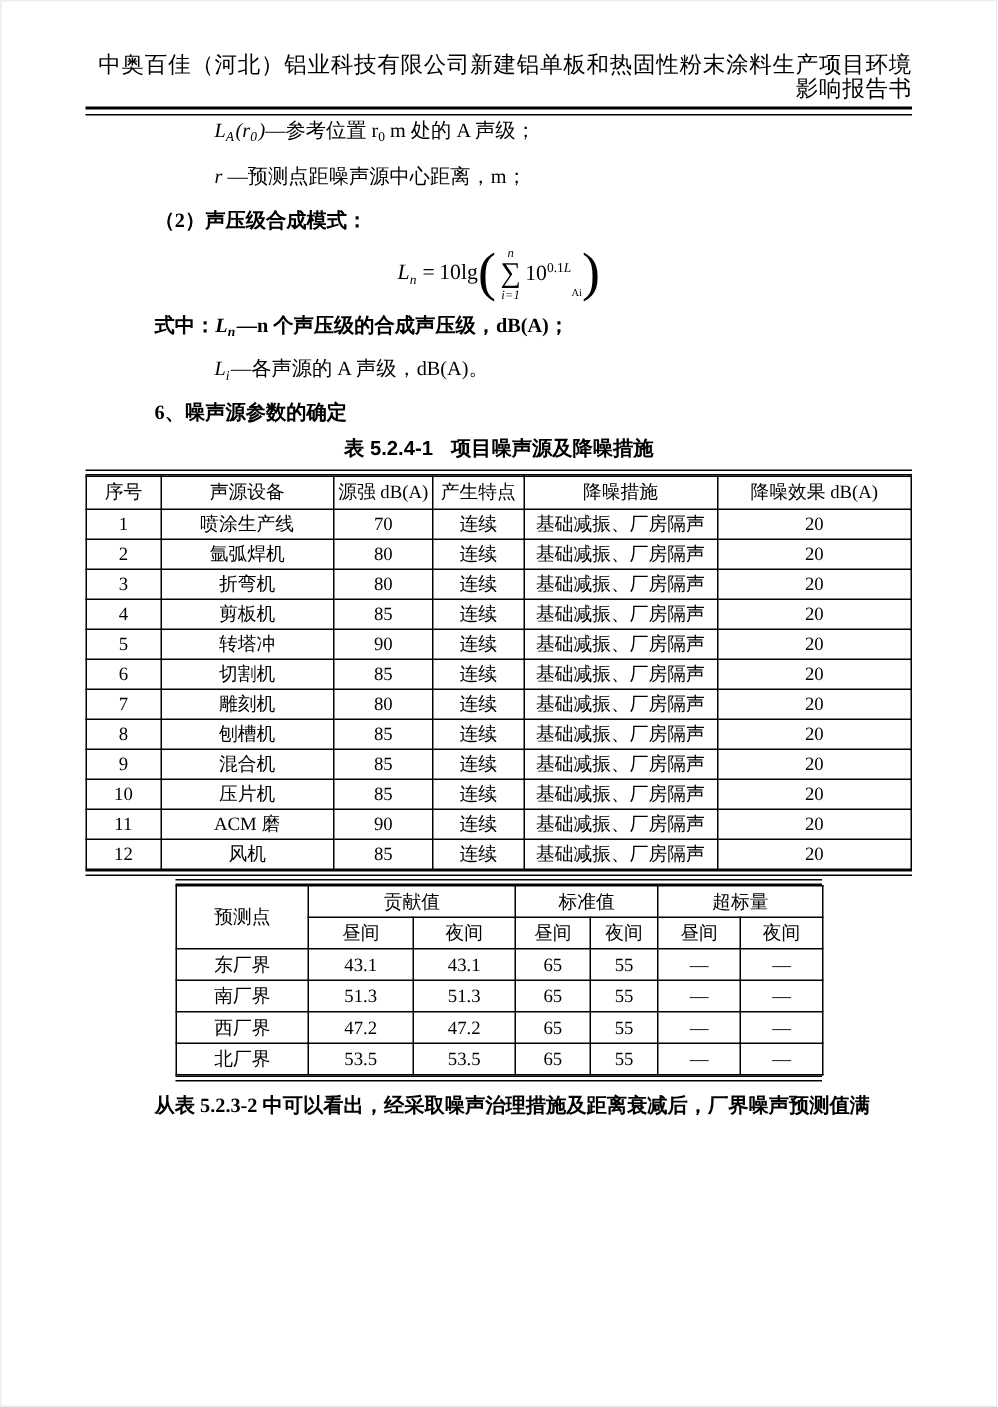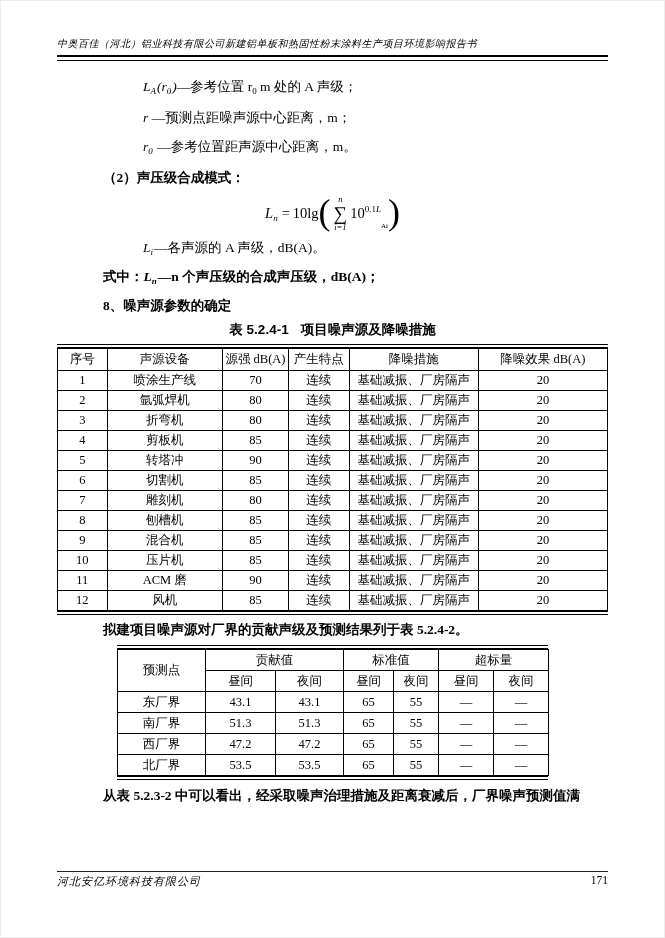--- a/index.html
+++ b/index.html
@@ -1,21 +1,21 @@
 <!DOCTYPE html>
 <html><head>
 <meta charset="utf-8">
 <style>
   html,body{margin:0;padding:0;background:#ffffff;}
   .page{position:relative;width:665px;height:938px;background:#fff;color:#000;
         font-family:"Liberation Serif",serif;overflow:hidden;box-shadow:inset 0 0 0 1px #ededed;}
 
   
   .pg-header{position:absolute;left:57px;right:57px;top:36px;}
-  .pg-header-text{text-align:left;font-size:10px;font-style:italic;letter-spacing:0.5px;line-height:16px;}
+  .pg-header-text{text-align:right;font-size:15px;letter-spacing:0.5px;line-height:16px;}
   .pg-header-rule{margin-top:3px;height:3px;border-top:2.5px solid #000;border-bottom:1.5px solid #000;}
 
   
   .main{position:absolute;left:57px;right:57px;top:72px;font-size:13.5px;}
   .def-line{line-height:29px;padding-left:86px;}
   .p29{line-height:29px;}
   .p27{line-height:27px;}
   .p26{line-height:26px;}
   .ind46{padding-left:46px;font-weight:bold;}
   .ind86{padding-left:86px;}
@@ -65,42 +65,41 @@
 
   <div class="pg-header">
     <div class="pg-header-text">中奥百佳（河北）铝业科技有限公司新建铝单板和热固性粉末涂料生产项目环境影响报告书</div>
     <div class="pg-header-rule"></div>
   </div>
 
   <div class="main">
 
     <div class="def-line"><span class="var">L</span><span class="varsub">A</span><span class="var">(r</span><span class="varsub">0</span><span class="var">)</span><span>—参考位置 r</span><span class="sub">0</span><span> m 处的 A 声级；</span></div>
     <div class="def-line"><span class="var">r</span><span> —预测点距噪声源中心距离，m；</span></div>
-    <div class="def-line"><span class="var">r</span><span class="varsub">0</span><span> —参考位置距声源中心距离，m。</span></div>
 
     <div class="p29 ind46">（2）声压级合成模式：</div>
 
     <div class="formula-row">
       <span><span class="var">L</span><span class="varsub">n</span></span>
       <span class="f-eq">=</span>
       <span>10lg</span>
       <span class="bigparen">(</span>
       <span class="sigma-stack">
         <span class="sigma-top">n</span>
         <span class="sigma-sym">∑</span>
         <span class="sigma-bot">i=1</span>
       </span>
       <span class="f-pow"><span>10</span><sup><span>0.1</span><span class="var">L</span><span class="f-expsub">Ai</span></sup></span>
       <span class="bigparen">)</span>
     </div>
 
+    <div class="p27 ind46"><span>式中：</span><span class="var">L</span><span class="varsub">n</span><span>—n 个声压级的合成声压级，dB(A)；</span></div>
     <div class="p27 ind86"><span class="var">L</span><span class="varsub">i</span><span>—各声源的 A 声级，dB(A)。</span></div>
-    <div class="p27 ind46"><span>式中：</span><span class="var">L</span><span class="varsub">n</span><span>—n 个声压级的合成声压级，dB(A)；</span></div>
-
-    <div class="p27 ind46">8、噪声源参数的确定</div>
+
+    <div class="p27 ind46">6、噪声源参数的确定</div>
 
     <div class="tbl-title">
       <span>表 5.2.4-1</span><span class="tt-gap">项目噪声源及降噪措施</span>
     </div>
 
     <div class="tbl-wrap t1wrap">
       <table class="t1">
         <colgroup>
           <col style="width:9%">
             <col style="width:21%">
@@ -213,21 +212,20 @@
               <td>风机</td>
               <td>85</td>
               <td>连续</td>
               <td>基础减振、厂房隔声</td>
               <td>20</td>
             </tr>
           </tbody>
       </table>
     </div>
 
-    <div class="p26 ind46">拟建项目噪声源对厂界的贡献声级及预测结果列于表 5.2.4-2。</div>
 
 
     <div class="tbl-wrap t2wrap">
       <table class="t2">
         <colgroup>
           <col style="width:88px">
             <col style="width:70px">
             <col style="width:68px">
           <col style="width:50px">
             <col style="width:45px">
@@ -288,20 +286,14 @@
               <td>—</td>
             </tr>
           </tbody>
       </table>
     </div>
 
     <div class="p26 ind46" style="margin-top:3px">从表 5.2.3-2 中可以看出，经采取噪声治理措施及距离衰减后，厂界噪声预测值满</div>
 
   </div>
 
-  <div class="pg-footer">
-    <div class="pg-footer-row">
-      <span class="footer-company">河北安亿环境科技有限公司</span>
-      <span class="footer-page">171</span>
-    </div>
-  </div>
 
 </div>
 
 </body></html>

